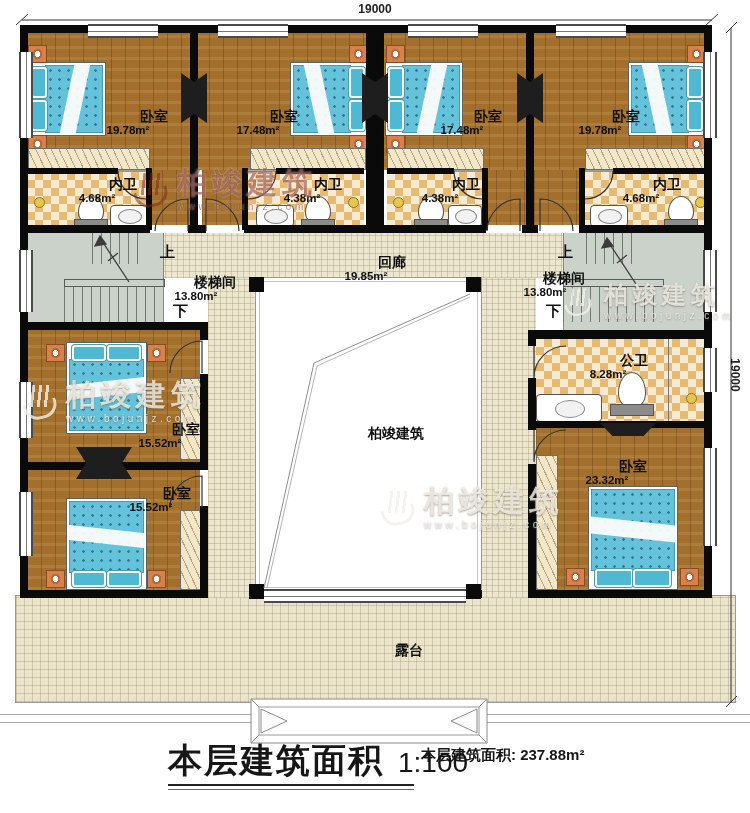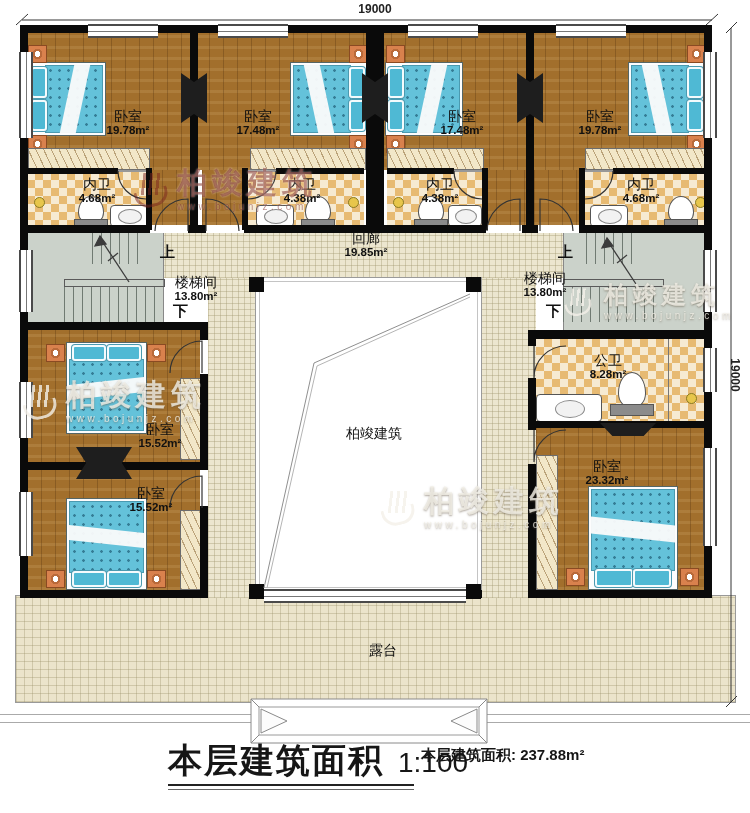--- a/index.html
+++ b/index.html
@@ -42,21 +42,21 @@
   .wcb{background:#8b8b8b;border:1px solid #555;}
   .snk{background:#fff;border:1px solid #555;border-radius:4px;}
   .bowl{position:absolute;border:1px solid #888;border-radius:50%;background:#f2f2f2;}
   .drain{width:9px;height:9px;border-radius:50%;background:#e7c64b;border:1px solid #897a22;}
   .thin{background:#777;}
   
   .tread-v{background-image:repeating-linear-gradient(90deg,#707a72 0 1px,transparent 1px 9px);}
   .rail{border:1px solid #5a5a5a;}
   
   .lbl{position:absolute;text-align:center;color:#101010;line-height:1.15;z-index:40;}
-  .nm{font-size:14px;font-weight:normal;}
+  .nm{font-size:14px;font-weight:bold;text-align:right;}
   .ar{font-size:11.5px;font-weight:bold;}
   .ud{position:absolute;font-size:15px;font-weight:bold;color:#101010;z-index:40;}
   .dim{position:absolute;font-size:12px;font-weight:bold;color:#222;text-align:center;z-index:40;}
   
   .t-main{font-size:34px;font-weight:bold;letter-spacing:2px;color:#161616;}
   .t-scale{font-size:28px;color:#161616;margin-left:14px;}
   .t-info{font-size:15px;font-weight:bold;color:#161616;line-height:1.75;}
   .t-underline{border-top:2.5px solid #222;border-bottom:1px solid #666;height:3px;}
   
   .wm{position:absolute;display:flex;align-items:center;gap:8px;z-index:60;pointer-events:none;}
@@ -362,21 +362,21 @@
     <div class="ar">4.38m²</div>
 </div>
 <div class="lbl" style="left:400px;top:176px;width:80px">
   <div class="nm">内卫</div>
     <div class="ar">4.38m²</div>
 </div>
 <div class="lbl" style="left:601px;top:176px;width:80px">
   <div class="nm">内卫</div>
     <div class="ar">4.68m²</div>
 </div>
-<div class="lbl" style="left:326px;top:230px;width:80px">
+<div class="lbl" style="left:326px;top:254px;width:80px">
   <div class="nm">回廊</div>
     <div class="ar">19.85m²</div>
 </div>
 <div class="lbl" style="left:156px;top:274px;width:80px">
   <div class="nm">楼梯间</div>
     <div class="ar">13.80m²</div>
 </div>
 <div class="ud" style="left:160px;top:243px">上</div>
 <div class="ud" style="left:173px;top:302px">下</div>
 <div class="lbl" style="left:505px;top:270px;width:80px">

